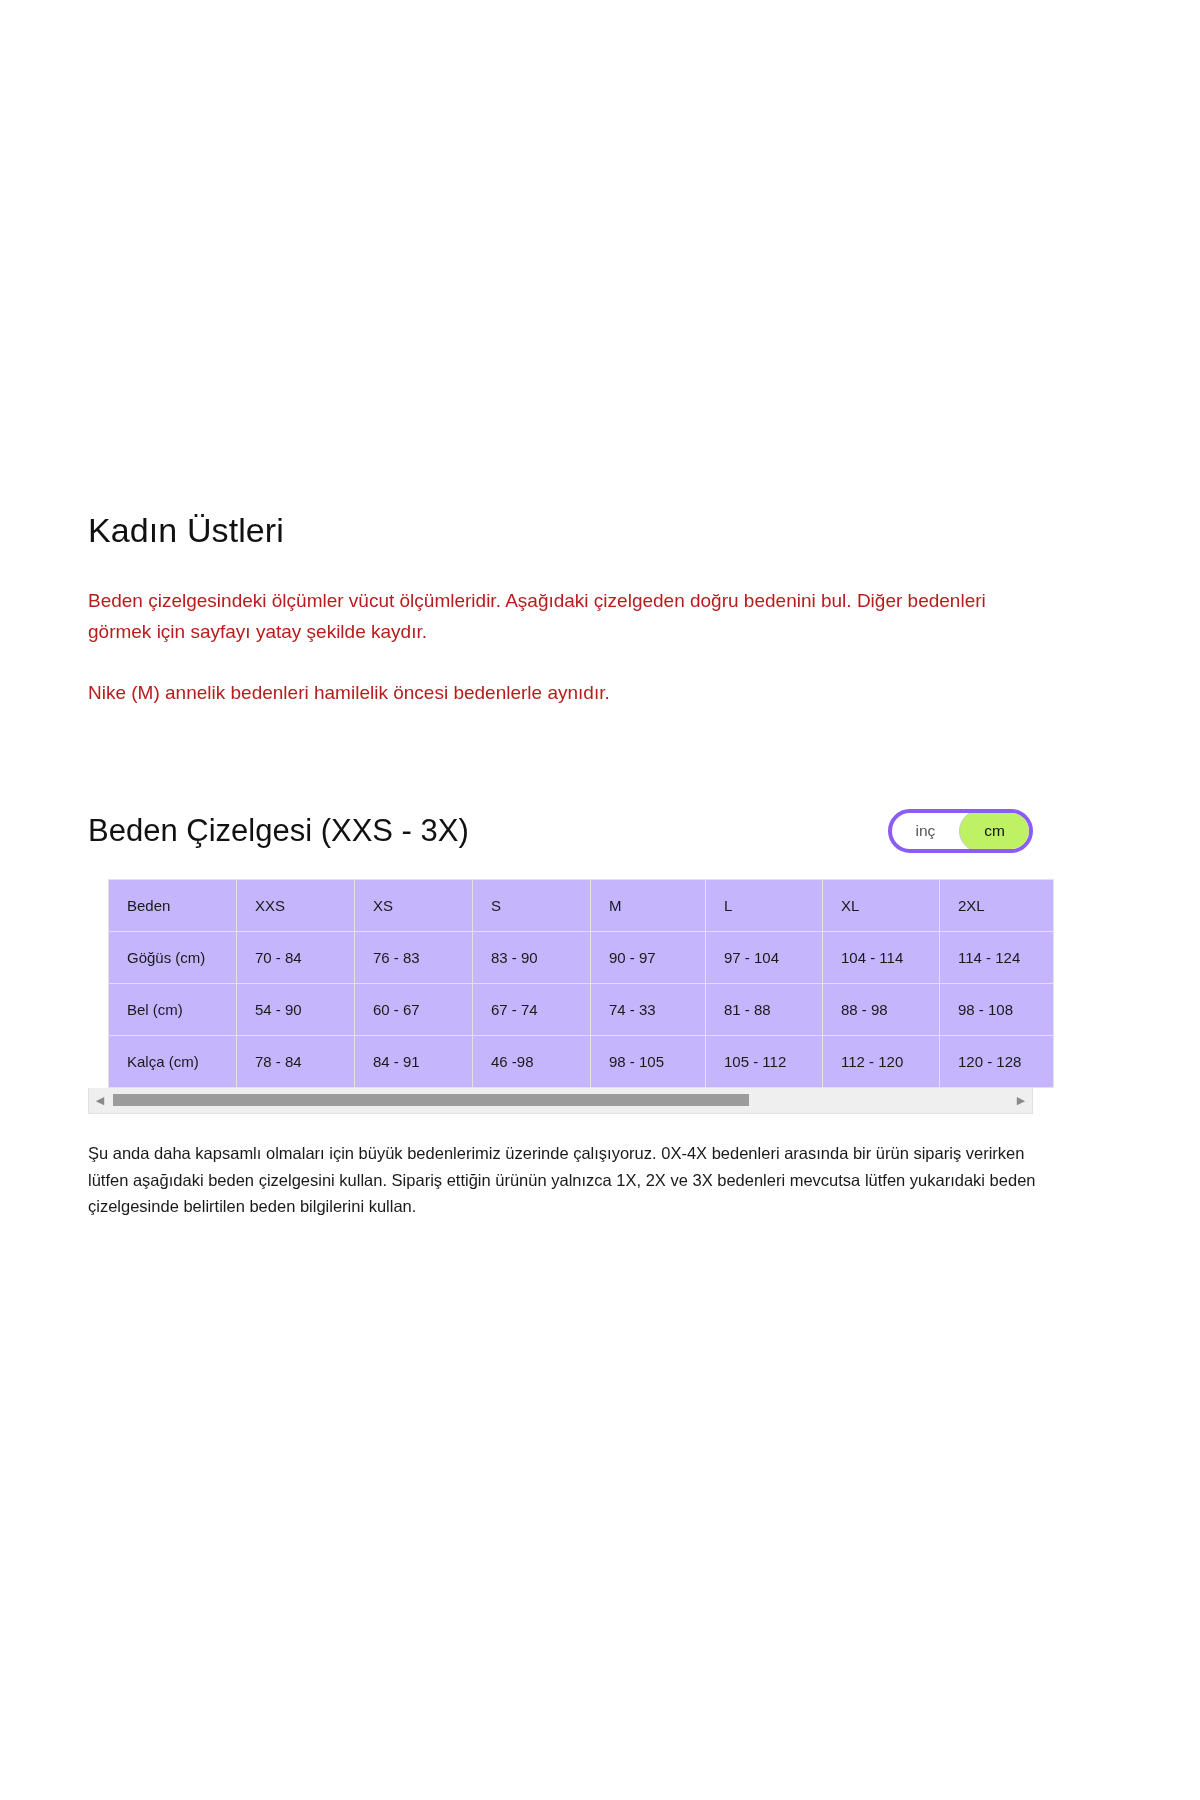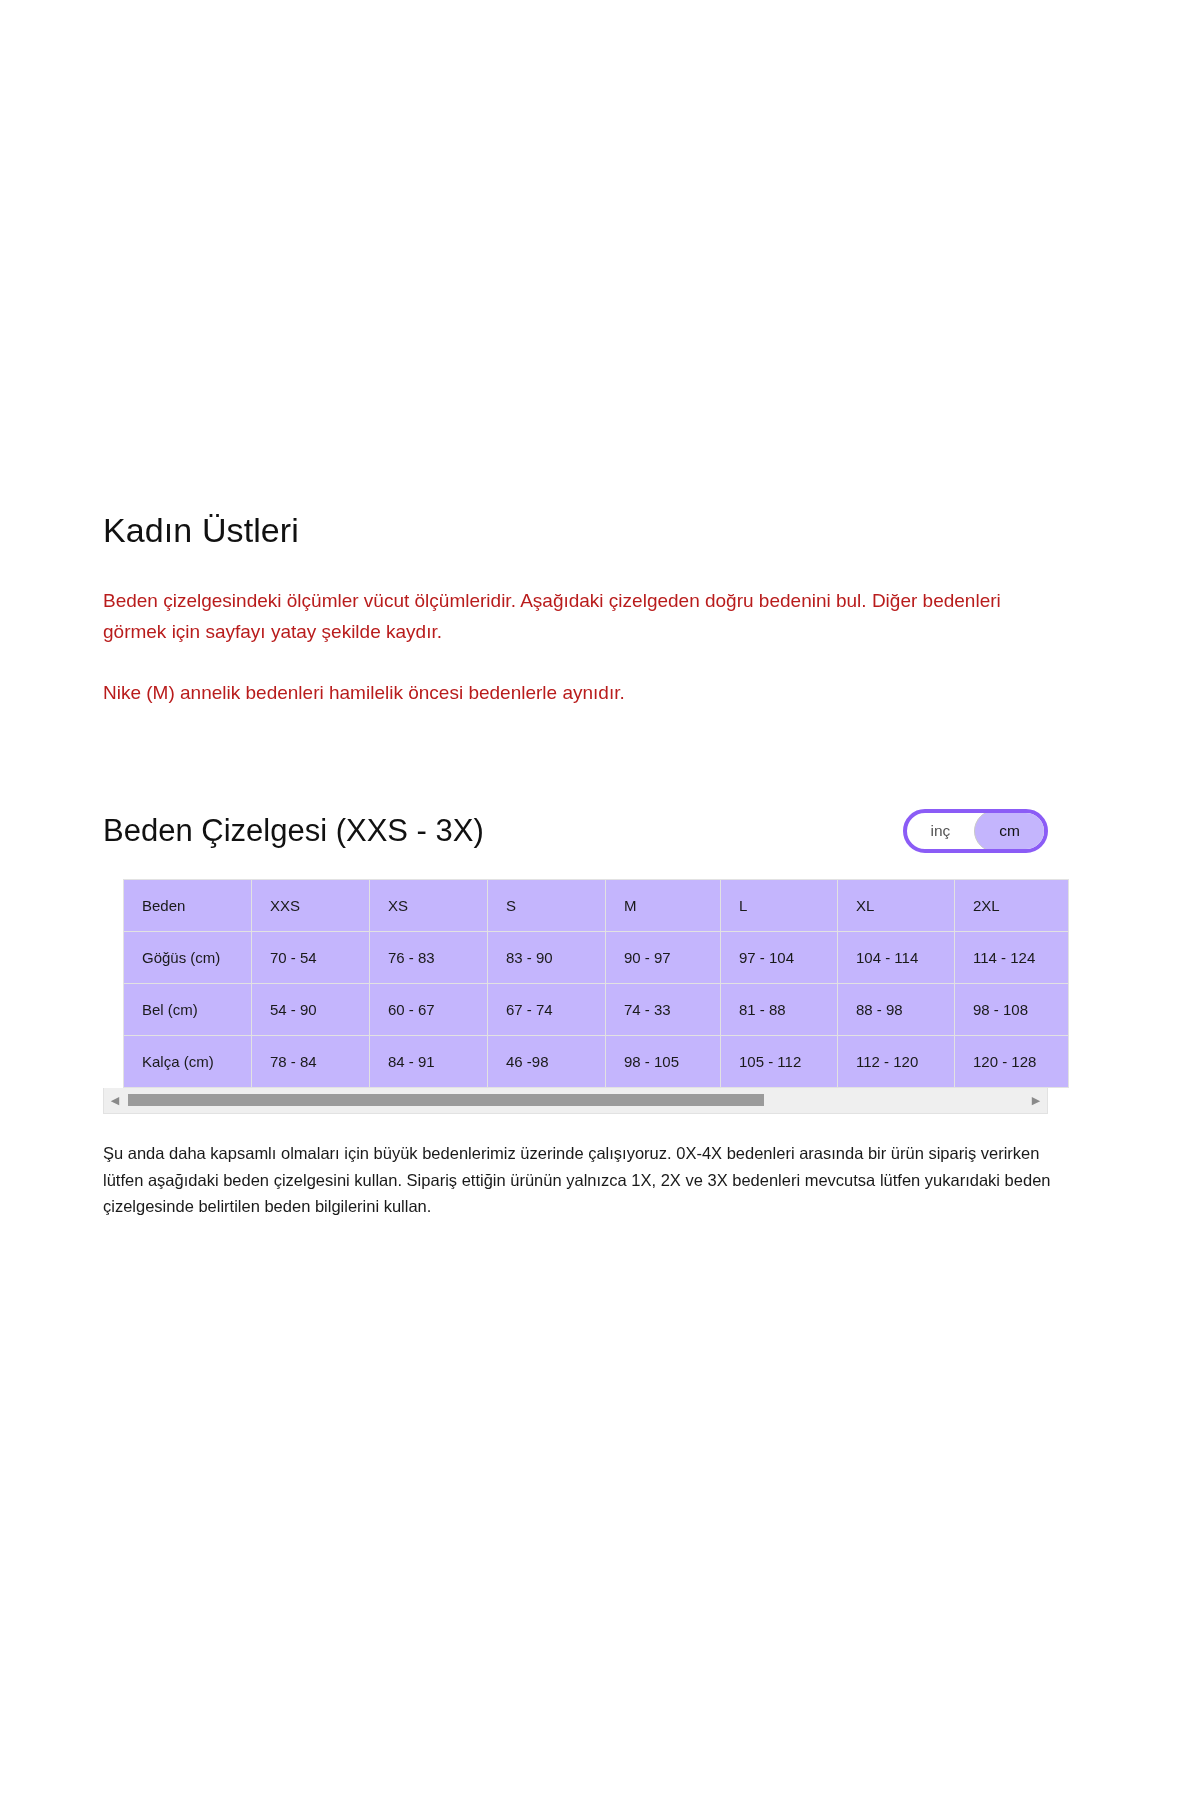--- a/index.html
+++ b/index.html
@@ -19,21 +19,21 @@
   .page {
     position: absolute;
     left: 0;
     top: 0;
     width: 1200px;
     height: 1800px;
   }
 
   .content {
     position: absolute;
-    left: 103px;
+    left: 88px;
     top: 510px;
     width: 1024px;
   }
 
   .page-title {
     font-size: 34px;
     font-weight: 400;
     color: #111111;
     letter-spacing: 0.1px;
     margin: 0 0 34px 0;
@@ -86,21 +86,21 @@
     height: 42px;
     line-height: 42px;
     background: transparent;
     border: none;
     cursor: pointer;
     font-family: "Liberation Sans", sans-serif;
   }
 
   .unit-option.active {
     color: #111111;
-    background: #c4b5fd;
+    background: #bef264;
     border: 1px solid #c8c8c8;
     border-radius: 24px;
     height: 42px;
     line-height: 40px;
     box-sizing: border-box;
     margin-right: -1px;
   }
 
   .table-wrap {
     margin-top: 26px;
@@ -223,21 +223,21 @@
             <th>S</th>
             <th>M</th>
             <th>L</th>
             <th>XL</th>
             <th>2XL</th>
           </tr>
         </thead>
         <tbody>
           <tr>
             <td>Göğüs (cm)</td>
-            <td>70 - 54</td>
+            <td>70 - 84</td>
             <td>76 - 83</td>
             <td>83 - 90</td>
             <td>90 - 97</td>
             <td>97 - 104</td>
             <td>104 - 114</td>
             <td>114 - 124</td>
           </tr>
           <tr>
             <td>Bel (cm)</td>
             <td>54 - 90</td>

